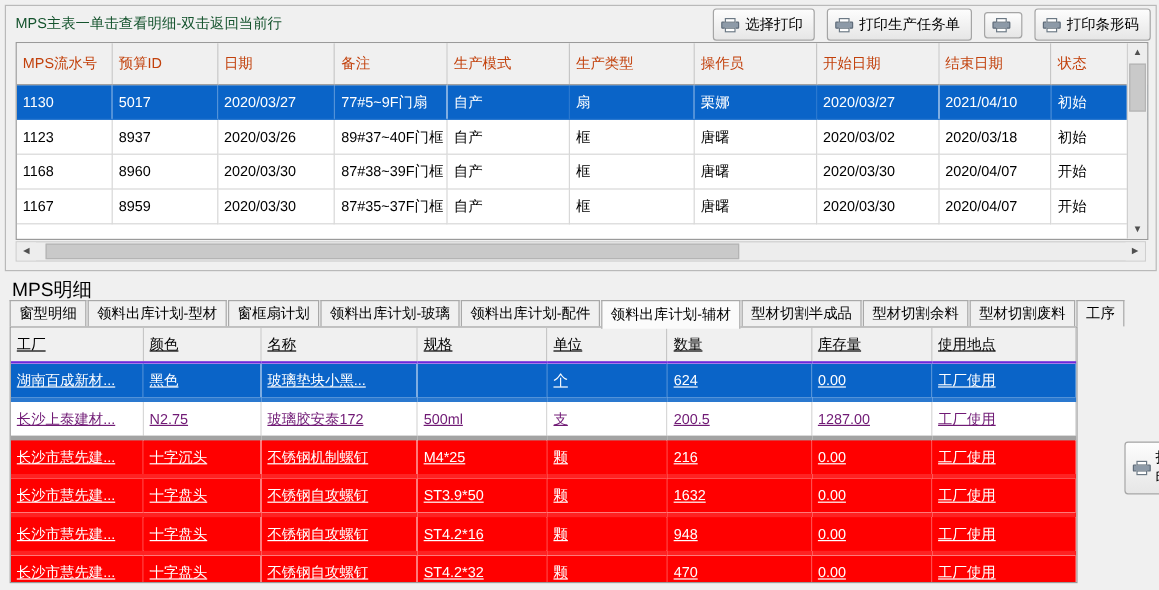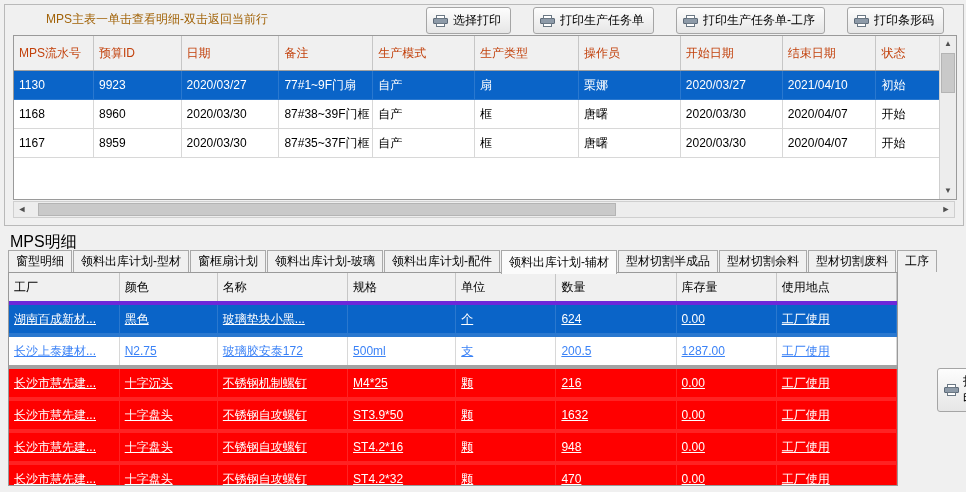--- a/index.html
+++ b/index.html
@@ -25,29 +25,28 @@
     width: 958px;
     height: 220px;
     background: #f0f0f0;
     border: 1px solid #b9b9b9;
   }
   .panel-title {
     position: absolute;
     left: 8px;
     top: 6px;
     font-size: 12px;
-    color: #a16207;
-    margin-left: 33px;
+    color: #14532d;
   }
   .toolbar {
     position: absolute;
-    right: 19px;
+    right: 4px;
     top: 2px;
     display: flex;
-    gap: 22px;
+    gap: 10px;
     align-items: center;
     justify-content: center;
   }
   .tbtn {
     display: flex;
     align-items: center;
     gap: 5px;
     background: linear-gradient(#fdfdfd, #e6e6e6);
     border: 1px solid #a5a5a5;
     border-radius: 3px;
@@ -254,40 +253,41 @@
   }
   table.grid2 {
     border-collapse: collapse;
     table-layout: fixed;
     width: 100%;
     font-size: 12px;
   }
   table.grid2 th {
     background: #f0f0f0;
     border-right: 1px solid #c6c6c6;
-    border-bottom: 4px solid #6d28d9;
+    border-bottom: 2px solid #6d28d9;
     font-weight: normal;
     text-align: left;
     padding: 3px 5px;
     height: 22px;
     color: #000;
     white-space: nowrap;
     overflow: hidden;
+    text-decoration: underline;
   }
   table.grid2 td {
     border-right: 1px solid #d8d8d8;
     border-bottom: 4px solid #a3a3a3;
     padding: 3px 5px;
     height: 22px;
     white-space: nowrap;
     overflow: hidden;
     text-decoration: underline;
   }
   table.grid2 tr.blue td { background: #0a64c8; color: #fff; border-right-color:#2a78cf; border-bottom-color:#2a78cf;}
-  table.grid2 tr.white td { background: #ffffff; color: #3b82f6; }
+  table.grid2 tr.white td { background: #ffffff; color: #701a75; }
   table.grid2 tr.red td { background: #ff0000; color: #ffffff; border-right-color:#ff2222; border-bottom-color:#ff2222;}
   .print-side {
     position: absolute;
     left: 904px;
     top: 368px;
     display: flex;
     align-items: center;
     gap: 4px;
     background: linear-gradient(#fdfdfd, #e6e6e6);
     border: 1px solid #a5a5a5;
@@ -317,21 +317,20 @@
       <div class="tbtn">
         <span class="printer-ico">
             <i></i>
           </span>
         <span>打印生产任务单</span>
       </div>
       <div class="tbtn">
         <span class="printer-ico">
             <i></i>
           </span>
-        <span>打印生产任务单-工序</span>
       </div>
       <div class="tbtn">
         <span class="printer-ico">
             <i></i>
           </span>
         <span>打印条形码</span>
       </div>
     </div>
 
     <div class="grid-wrap">
@@ -358,28 +357,40 @@
             <th>生产类型</th>
             <th>操作员</th>
             <th>开始日期</th>
             <th>结束日期</th>
             <th>状态</th>
           </tr>
         </thead>
         <tbody>
           <tr class="sel">
             <td>1130</td>
-            <td>9923</td>
+            <td>5017</td>
             <td>2020/03/27</td>
-            <td>77#1~9F门扇</td>
+            <td>77#5~9F门扇</td>
             <td>自产</td>
             <td>扇</td>
             <td>栗娜</td>
             <td>2020/03/27</td>
             <td>2021/04/10</td>
+            <td>初始</td>
+          </tr>
+          <tr>
+            <td>1123</td>
+            <td>8937</td>
+            <td>2020/03/26</td>
+            <td>89#37~40F门框</td>
+            <td>自产</td>
+            <td>框</td>
+            <td>唐曙</td>
+            <td>2020/03/02</td>
+            <td>2020/03/18</td>
             <td>初始</td>
           </tr>
           <tr>
             <td>1168</td>
             <td>8960</td>
             <td>2020/03/30</td>
             <td>87#38~39F门框</td>
             <td>自产</td>
             <td>框</td>
             <td>唐曙</td>

